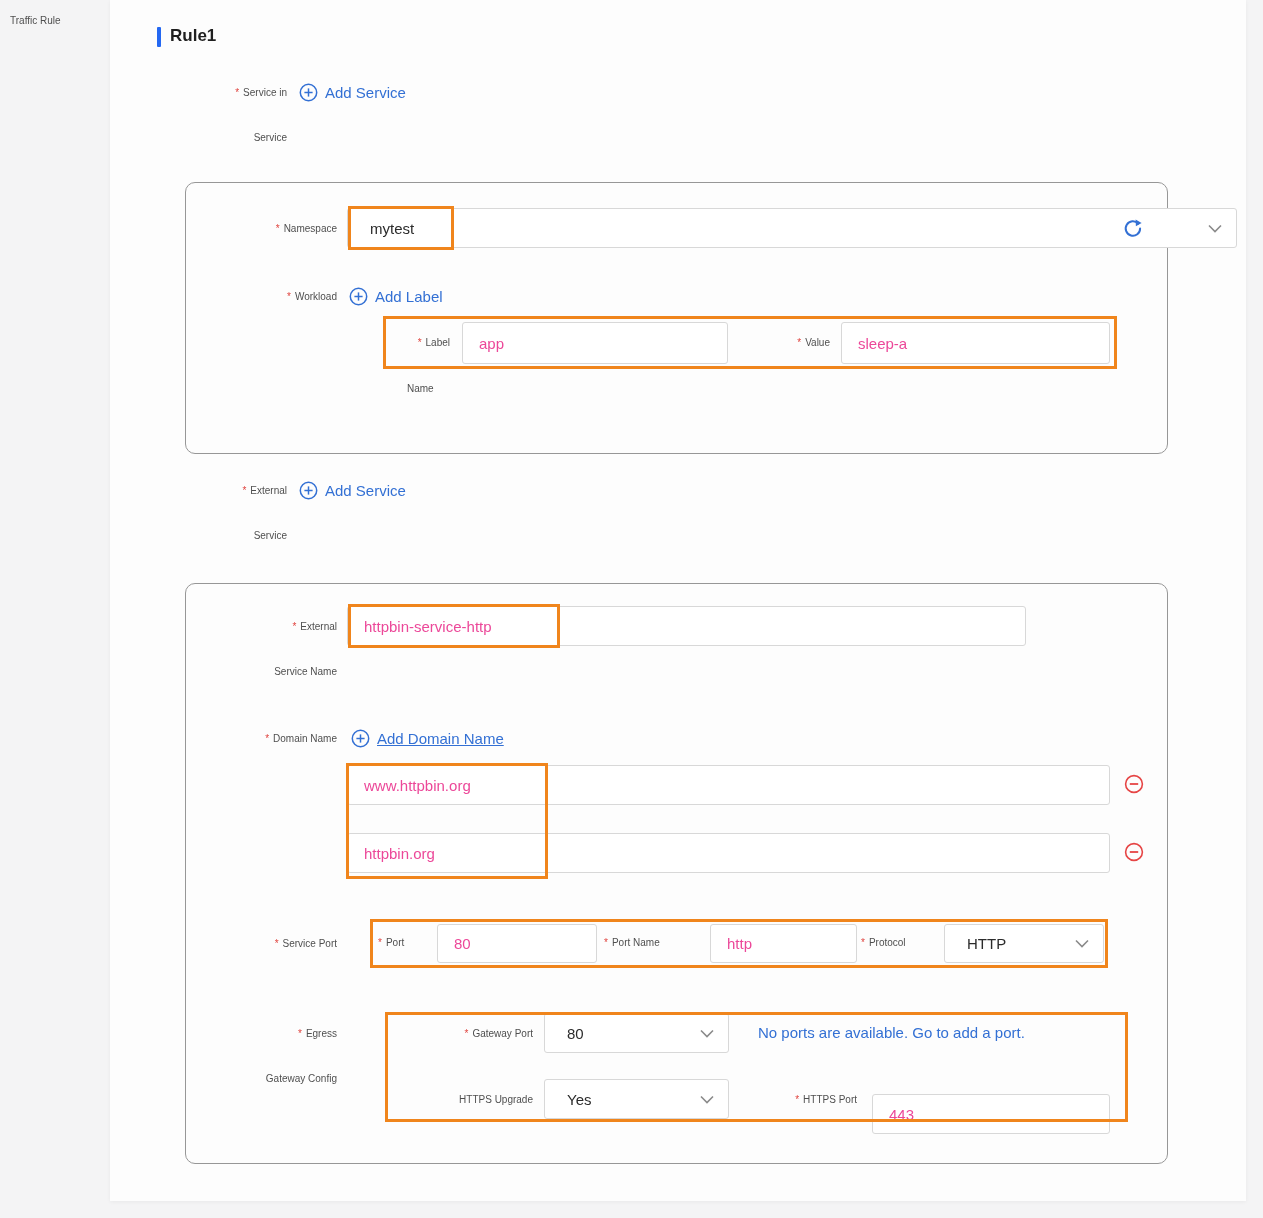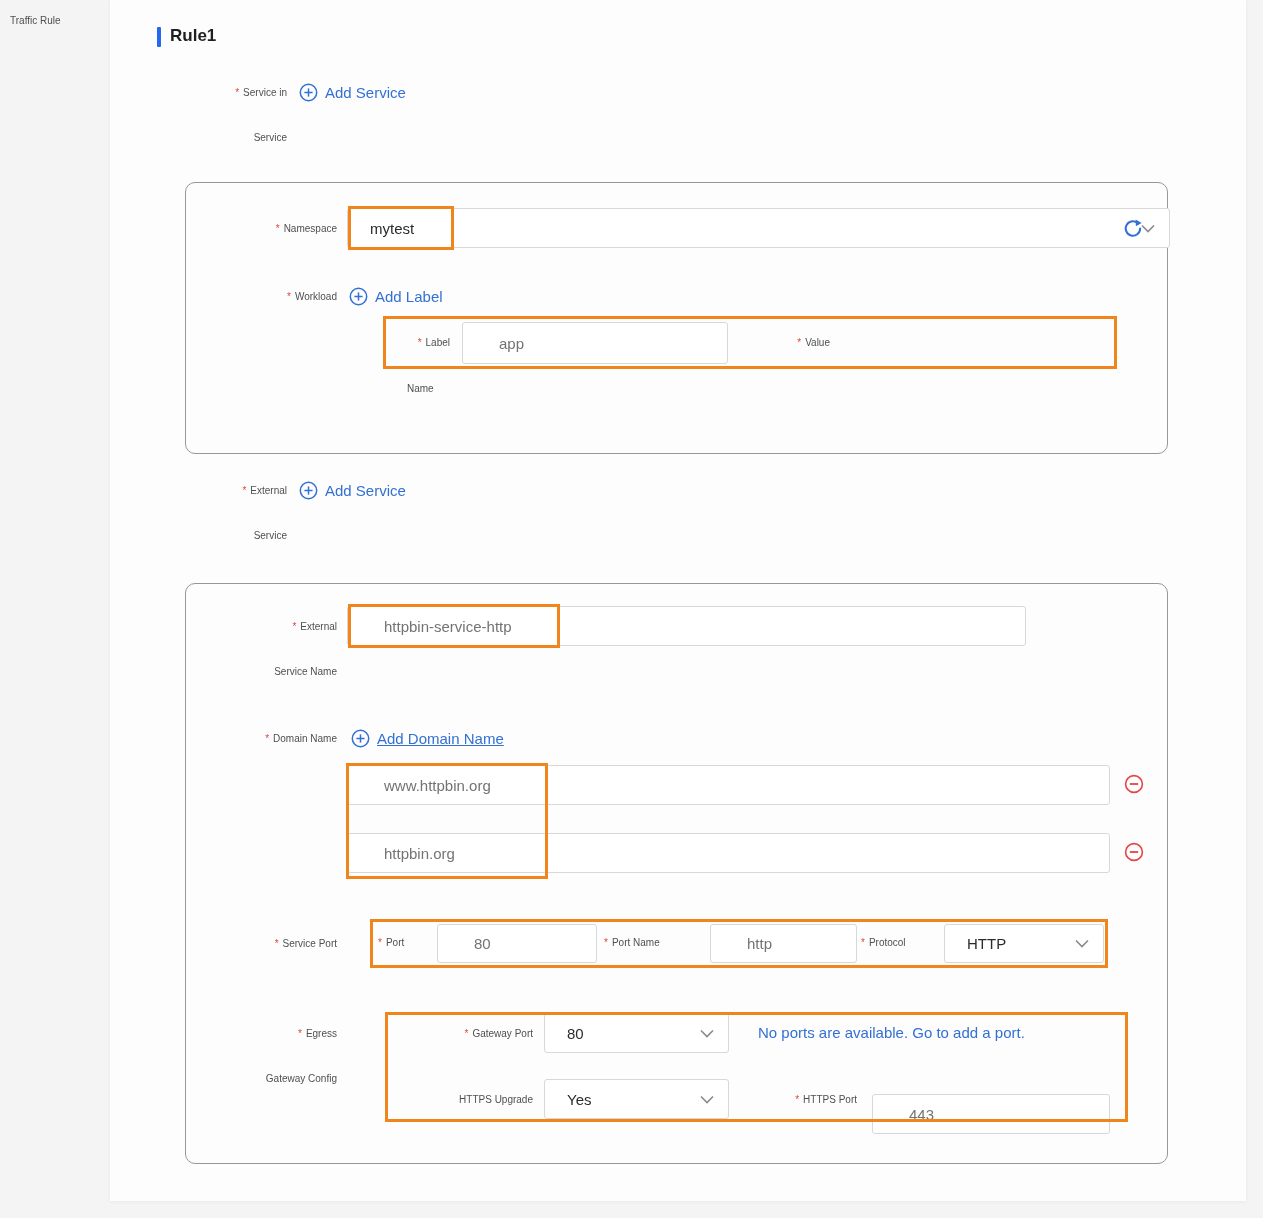--- a/index.html
+++ b/index.html
@@ -19,21 +19,21 @@
   .req{color:#e0433e;margin-right:4px;}
   .title{font-size:17px;font-weight:bold;color:#1f1f1f;line-height:22px;}
   .accent-bar{width:4px;height:20px;background:#2468f2;border-radius:1px;}
   .link{display:flex;align-items:center;gap:7px;font-size:15px;color:#3370d4;cursor:pointer;white-space:nowrap;}
   .group{
     position:absolute;border:1px solid #979797;border-radius:10px;background:transparent;
   }
   .inp{
     position:absolute;box-sizing:border-box;background:#ffffff;border:1px solid #d8d8d8;
     border-radius:3px;font-family:"Liberation Sans","DejaVu Sans",sans-serif;
-    font-size:15px;color:#737373;padding:0 12px 0 36px;outline:none;
+    font-size:15px;color:#ec4899;padding:0 12px 0 16px;outline:none;
   }
   .sel{
     position:absolute;box-sizing:border-box;background:#ffffff;border:1px solid #d8d8d8;
     border-radius:3px;display:flex;align-items:center;cursor:pointer;
   }
   .sel .sel-val{font-size:15px;color:#2b2b2b;padding-left:22px;flex:1;white-space:nowrap;}
   .sel .chev{margin-right:14px;display:flex;align-items:center;}
   .ann{
     position:absolute;border:3px solid #f0851c;background:transparent;pointer-events:none;z-index:5;
   }
@@ -66,21 +66,21 @@
           </svg>
       </span>
       <span>Add Service</span>
     </div>
 
     <div class="group" style="left:75px;top:182px;width:981px;height:270px;"></div>
 
     <div class="abs txt lbl-r" style="left:40px;top:220px;width:187px;">
       <span class="req">*</span><span>Namespace</span>
     </div>
-    <div class="sel" style="left:237px;top:208px;width:823px;height:40px;">
+    <div class="sel" style="left:237px;top:208px;width:890px;height:40px;">
       <span class="sel-val">mytest</span>
       <span class="chev">
         <svg width="14" height="9" viewBox="0 0 14 9">
             <polyline points="1,1.5 7,7.5 13,1.5" fill="none" stroke="#8a8a8a" stroke-width="1.6"></polyline>
           </svg>
       </span>
     </div>
     <div class="ann" style="left:238px;top:206px;width:100px;height:38px;"></div>
     <div class="abs icon-btn" style="left:1012px;top:217px;width:22px;height:22px;">
       <svg width="20" height="20" viewBox="0 0 20 20">
@@ -104,20 +104,21 @@
     </div>
 
     <div class="ann" style="left:273px;top:316px;width:728px;height:47px;"></div>
     <div class="abs txt lbl-r" style="left:280px;top:334px;width:60px;">
       <span class="req">*</span><span>Label</span>
     </div>
     <input class="inp" style="left: 352px; top: 322px; width: 266px; height: 42px;" type="text" value="app">
     <div class="abs txt lbl-r" style="left:650px;top:334px;width:70px;">
       <span class="req">*</span><span>Value</span>
     </div>
+    <input class="inp" style="left: 731px; top: 322px; width: 269px; height: 42px;" type="text" value="sleep-a">
 
     <div class="abs txt" style="left:297px;top:380px;">Name</div>
 
     <div class="abs txt lbl-r" style="left:40px;top:482px;width:137px;">
       <span class="req">*</span><span>External</span>
     </div>
     <div class="abs txt lbl-r" style="left:40px;top:527px;width:137px;">Service</div>
     <div class="abs link" style="left:189px;top:481px;">
       <span class="icon-btn">
         <svg width="19" height="19" viewBox="0 0 19 19">

